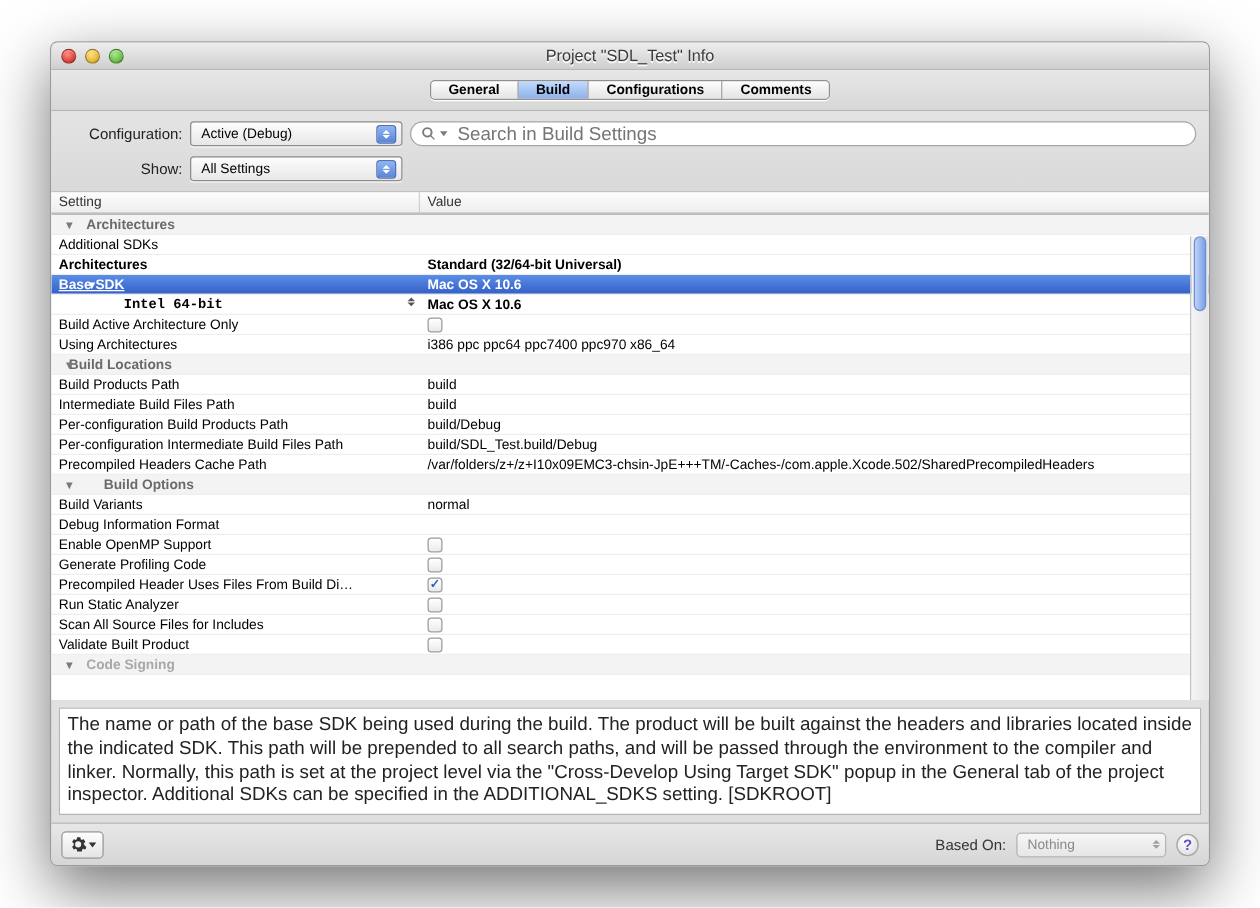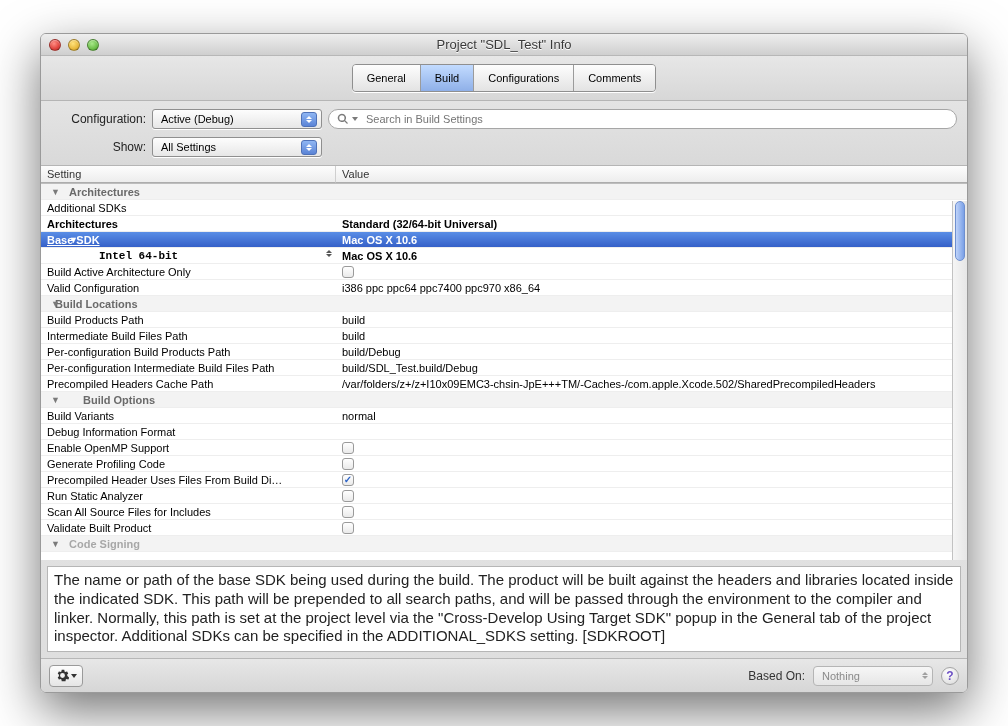--- a/index.html
+++ b/index.html
@@ -26,21 +26,21 @@
 .dot.red { background: radial-gradient(circle at 40% 35%, #ff8e84, #e0443e 60%, #b32922); }
 .dot.yellow { background: radial-gradient(circle at 40% 35%, #ffe27c, #e8b93d 60%, #b58b1d); }
 .dot.green { background: radial-gradient(circle at 40% 35%, #a9e98b, #6ec04b 60%, #3f8f22); }
 .title { position: absolute; left: 0; right: 0; text-align: center; font-size: 13px; color: #3a3a3a; text-shadow: 0 1px 0 #fff; }
 
 .tabs-bar {
   display: flex; justify-content: center; padding: 8px 0 8px;
   border-bottom: 1px solid #b5b5b5;
   background: linear-gradient(#e7e7e7, #d7d7d7);
 }
-.segmented { display: flex; border: 1px solid #8f8f8f; border-radius: 4px; overflow: hidden; height: 28px; box-shadow: 0 1px 0 #fff; }
+.segmented { display: flex; border: 1px solid #8f8f8f; border-radius: 4px; overflow: hidden; height: 16px; box-shadow: 0 1px 0 #fff; font-weight: bold; }
 .seg { padding: 2px 14px; font-size: 11px; background: linear-gradient(#fdfdfd, #e3e3e3); border-right: 1px solid #9b9b9b; cursor: default; display:flex; align-items:center; }
 .seg:last-child { border-right: none; }
 .seg.active { background: linear-gradient(#c2dbff, #8fb0e8); color: #000; }
 
 .filters {
   display: grid; grid-template-columns: 95px 170px 1fr; gap: 8px 6px;
   align-items: center; padding: 8px 10px 8px 10px;
   background: linear-gradient(#e4e4e4, #d9d9d9);
   border-bottom: 1px solid #b5b5b5;
 }
@@ -61,21 +61,21 @@
   content:""; width:0; height:0; border-left:3px solid transparent; border-right:3px solid transparent;
 }
 .select .arrows::before { border-bottom:3px solid #fff; }
 .select .arrows::after { border-top:3px solid #fff; }
 
 .search {
   height: 20px; background: #fff; border: 1px solid #a6a6a6; border-radius: 10px;
   display:flex; align-items:center; padding:0 8px; gap:6px;
 }
 .search svg { width:12px; height:12px; flex:none; fill:#7b7b7b; }
-.search input { border:none; outline:none; font-size:11px; flex:1; background:transparent; color:#777; }
+.search input { border:none; outline:none; font-size:15px; flex:1; background:transparent; color:#777; }
 .search .tri { width:0;height:0;border-left:3px solid transparent;border-right:3px solid transparent;border-top:4px solid #7b7b7b; margin-left:-3px; margin-right:2px;}
 
 .columns {
   display: grid; grid-template-columns: 295px 1fr;
   background: #fff; border-bottom: 1px solid #bdbdbd;
 }
 .col-head { padding: 2px 6px; font-size: 11px; color: #333; background: linear-gradient(#fdfdfd,#ededed); border-right:1px solid #cfcfcf; border-bottom:1px solid #adadad;}
 .col-head:last-child{border-right:none;}
 
 .table-wrap { flex: 1; overflow: hidden; background: #fff; position: relative; }
@@ -221,21 +221,21 @@
               <span class="up"></span>
               <span class="dn"></span>
             </span>
           </div></div>
         <div class="row"><div class="cell setting indent1">
             <span>Build Active Architecture Only</span>
           </div><div class="cell value">
             <span class="chk"></span>
           </div></div>
         <div class="row"><div class="cell setting indent1">
-            <span>Valid Configuration</span>
+            <span>Using Architectures</span>
           </div><div class="cell value">
             <span>i386 ppc ppc64 ppc7400 ppc970 x86_64</span>
           </div></div>
         <div class="row group"><div class="cell setting">
             <span class="disc">▼</span>
             <span style="margin-left: 8px;">Build Locations</span>
           </div><div class="cell value">
             <span></span>
           </div></div>
         <div class="row"><div class="cell setting indent1">

